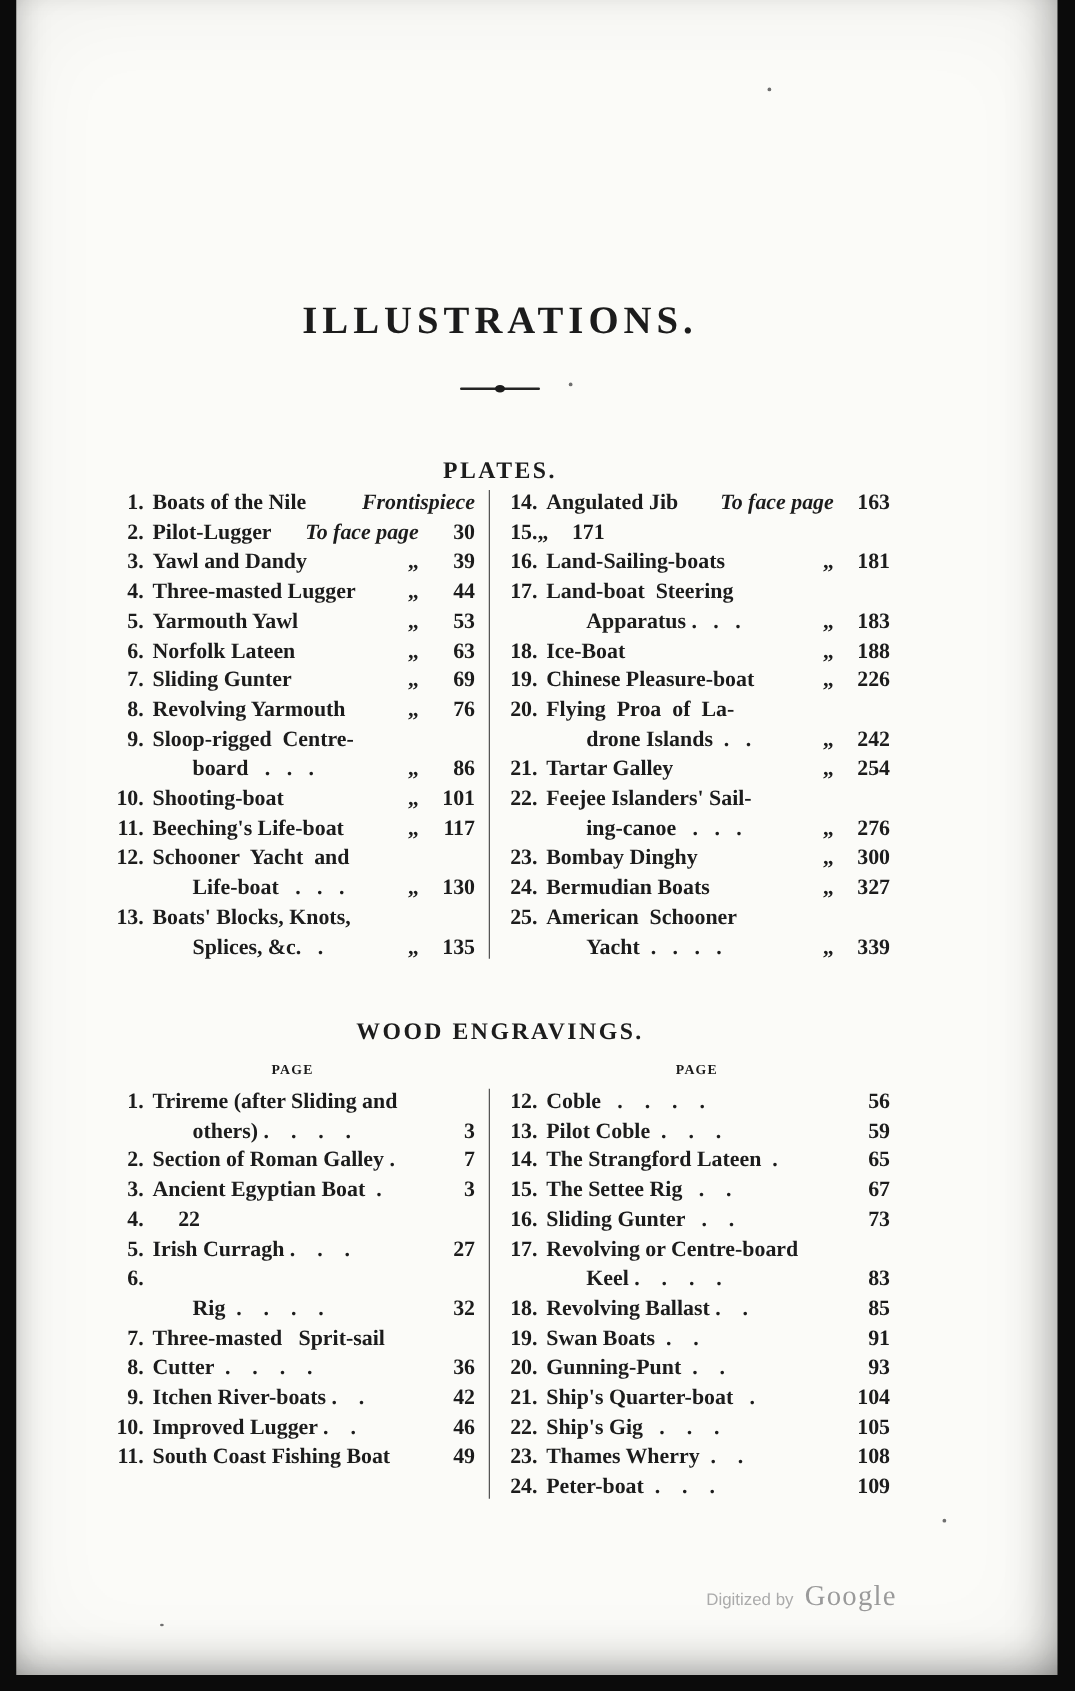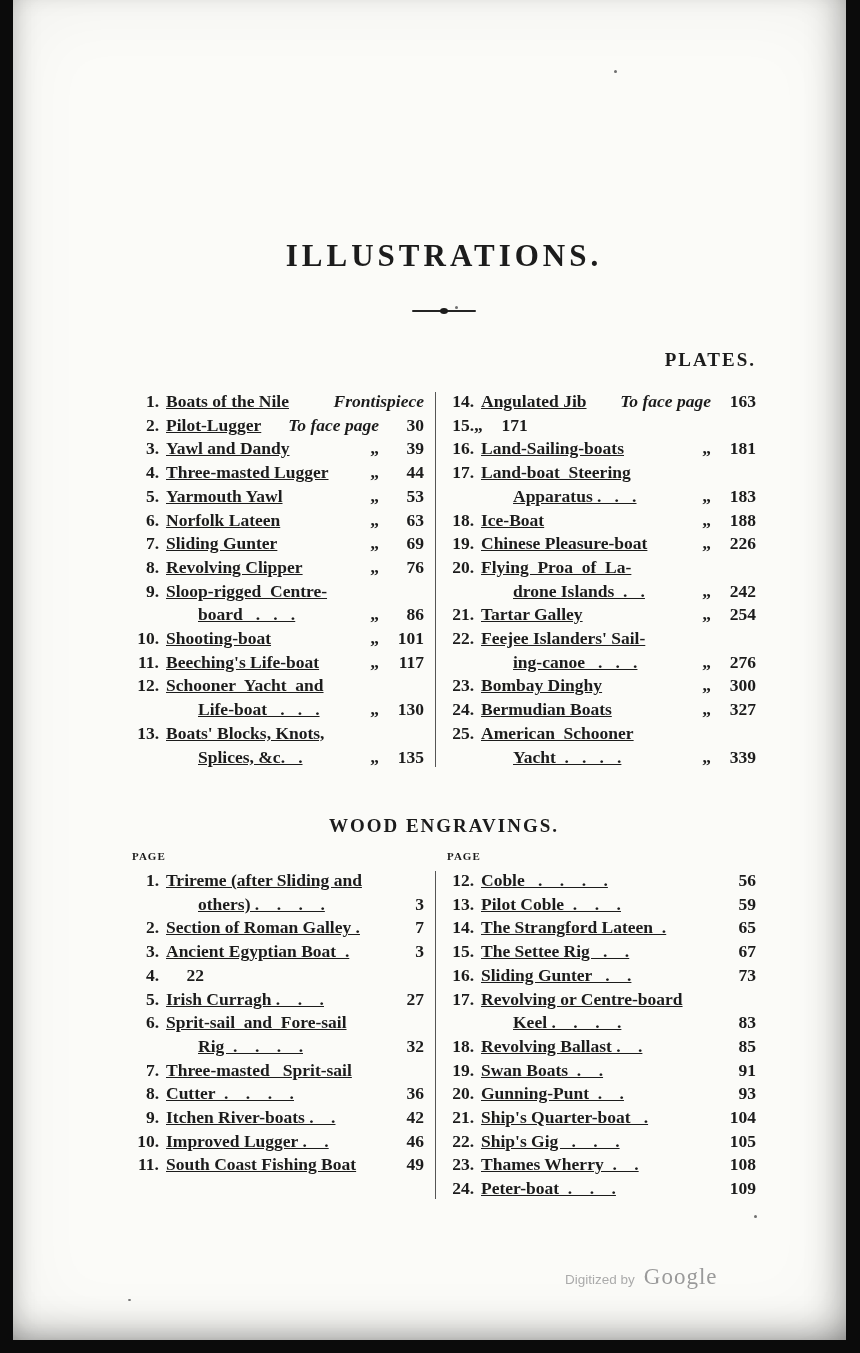--- a/index.html
+++ b/index.html
@@ -10,57 +10,57 @@
   }
   .page{
     position:absolute;left:13px;top:0;width:833px;height:1340px;
     background:#fbfbf8;color:#1c1c1c;
     box-shadow:
       inset 0 0 80px rgba(0,0,0,.05),
       inset -26px 0 36px -22px rgba(0,0,0,.30),
       inset 20px 0 30px -22px rgba(0,0,0,.22),
       inset 0 -26px 36px -22px rgba(0,0,0,.35);
   }
-  .content{position:absolute;left:75px;top:0;width:624px;height:100%;margin-left:44px;}
+  .content{position:absolute;left:75px;top:0;width:624px;height:100%;}
   .title{
     position:absolute;top:238px;left:0;width:100%;margin:0;
     text-align:center;font-size:31px;font-weight:bold;letter-spacing:4px;
   }
   .ornament{position:absolute;top:307px;left:50%;width:64px;height:8px;transform:translateX(-50%);}
   .ornament::before{
     content:"";position:absolute;left:0;right:0;top:3px;height:2px;background:#242424;border-radius:2px;
   }
   .ornament::after{
     content:"";position:absolute;left:50%;top:1px;width:8px;height:6px;margin-left:-4px;
     background:#1c1c1c;border-radius:50%;
   }
   .section{
     position:absolute;left:0;width:100%;margin:0;text-align:center;
     font-size:19px;font-weight:bold;letter-spacing:2px;
   }
-  .plates-h{top:349px;text-align:right;}
+  .plates-h{top:366px;}
   .wood-h{top:815px;}
   .cols{position:absolute;left:0;width:624px;display:flex;}
   .plates-list{top:390px;}
   .wood-list{top:869px;}
   .col{width:292px;}
   .col.rightc{width:309px;}
   .vr{width:1px;background:#555;margin:2px 11px;}
   .line{display:flex;align-items:baseline;font-size:17.5px;line-height:23.7px;font-weight:600;}
   .num{flex:none;width:27px;text-align:right;white-space:pre;}
-  .txt{flex:1;margin-left:7px;white-space:pre-wrap;text-decoration:underline;}
+  .txt{flex:1;margin-left:7px;white-space:pre-wrap;}
   .indent .txt{margin-left:39px;}
   .ref{flex:none;}
   .ref.italic{font-style:italic;font-weight:600;}
   .ref:empty{display:none;}
   .pg{flex:none;min-width:33px;text-align:right;margin-left:12px;white-space:pre;}
   .pg:empty{display:none;}
   .pagehdr{position:absolute;top:850px;left:0;width:624px;display:flex;
     font-size:11px;font-weight:bold;letter-spacing:1px;}
-  .pagehdr .cell{width:292px;text-align:left;}
+  .pagehdr .cell{width:292px;text-align:center;}
   .pagehdr .gap{width:23px;}
   .pagehdr .cell.r{width:309px;}
   .watermark{
     position:absolute;left:552px;top:1252px;display:flex;align-items:baseline;gap:9px;
     color:#a3a3a3;
   }
   .wm-prefix{font-family:"Liberation Sans","DejaVu Sans",sans-serif;font-size:13.5px;color:#ababab;margin-top:20px;}
   .wm-brand{font-size:23px;color:#9a9a9a;letter-spacing:1px;}
   .speck{position:absolute;background:#6f6f6f;border-radius:50%;}
   .s1{left:601px;top:70px;width:3px;height:3px;}
@@ -119,21 +119,21 @@
     <span class="pg">63</span>
   </div>
           <div class="line">
     <span class="num">7.</span>
     <span class="txt">Sliding Gunter</span>
     <span class="ref">„</span>
     <span class="pg">69</span>
   </div>
           <div class="line">
     <span class="num">8.</span>
-    <span class="txt">Revolving Clipper</span>
+    <span class="txt">Revolving Yarmouth</span>
     <span class="ref">„</span>
     <span class="pg">76</span>
   </div>
           <div class="line">
     <span class="num">9.</span>
     <span class="txt">Sloop-rigged  Centre-</span>
 
   </div>
           <div class="line indent">
     <span class="num"></span>
@@ -311,21 +311,20 @@
     <span class="pg">22</span>
   </div>
           <div class="line">
     <span class="num">5.</span>
     <span class="txt">Irish Curragh .    .    .</span>
 
     <span class="pg">27</span>
   </div>
           <div class="line">
     <span class="num">6.</span>
-    <span class="txt">Sprit-sail  and  Fore-sail</span>
 
   </div>
           <div class="line indent">
     <span class="num"></span>
     <span class="txt">Rig  .    .    .    .</span>
 
     <span class="pg">32</span>
   </div>
           <div class="line">
     <span class="num">7.</span>

